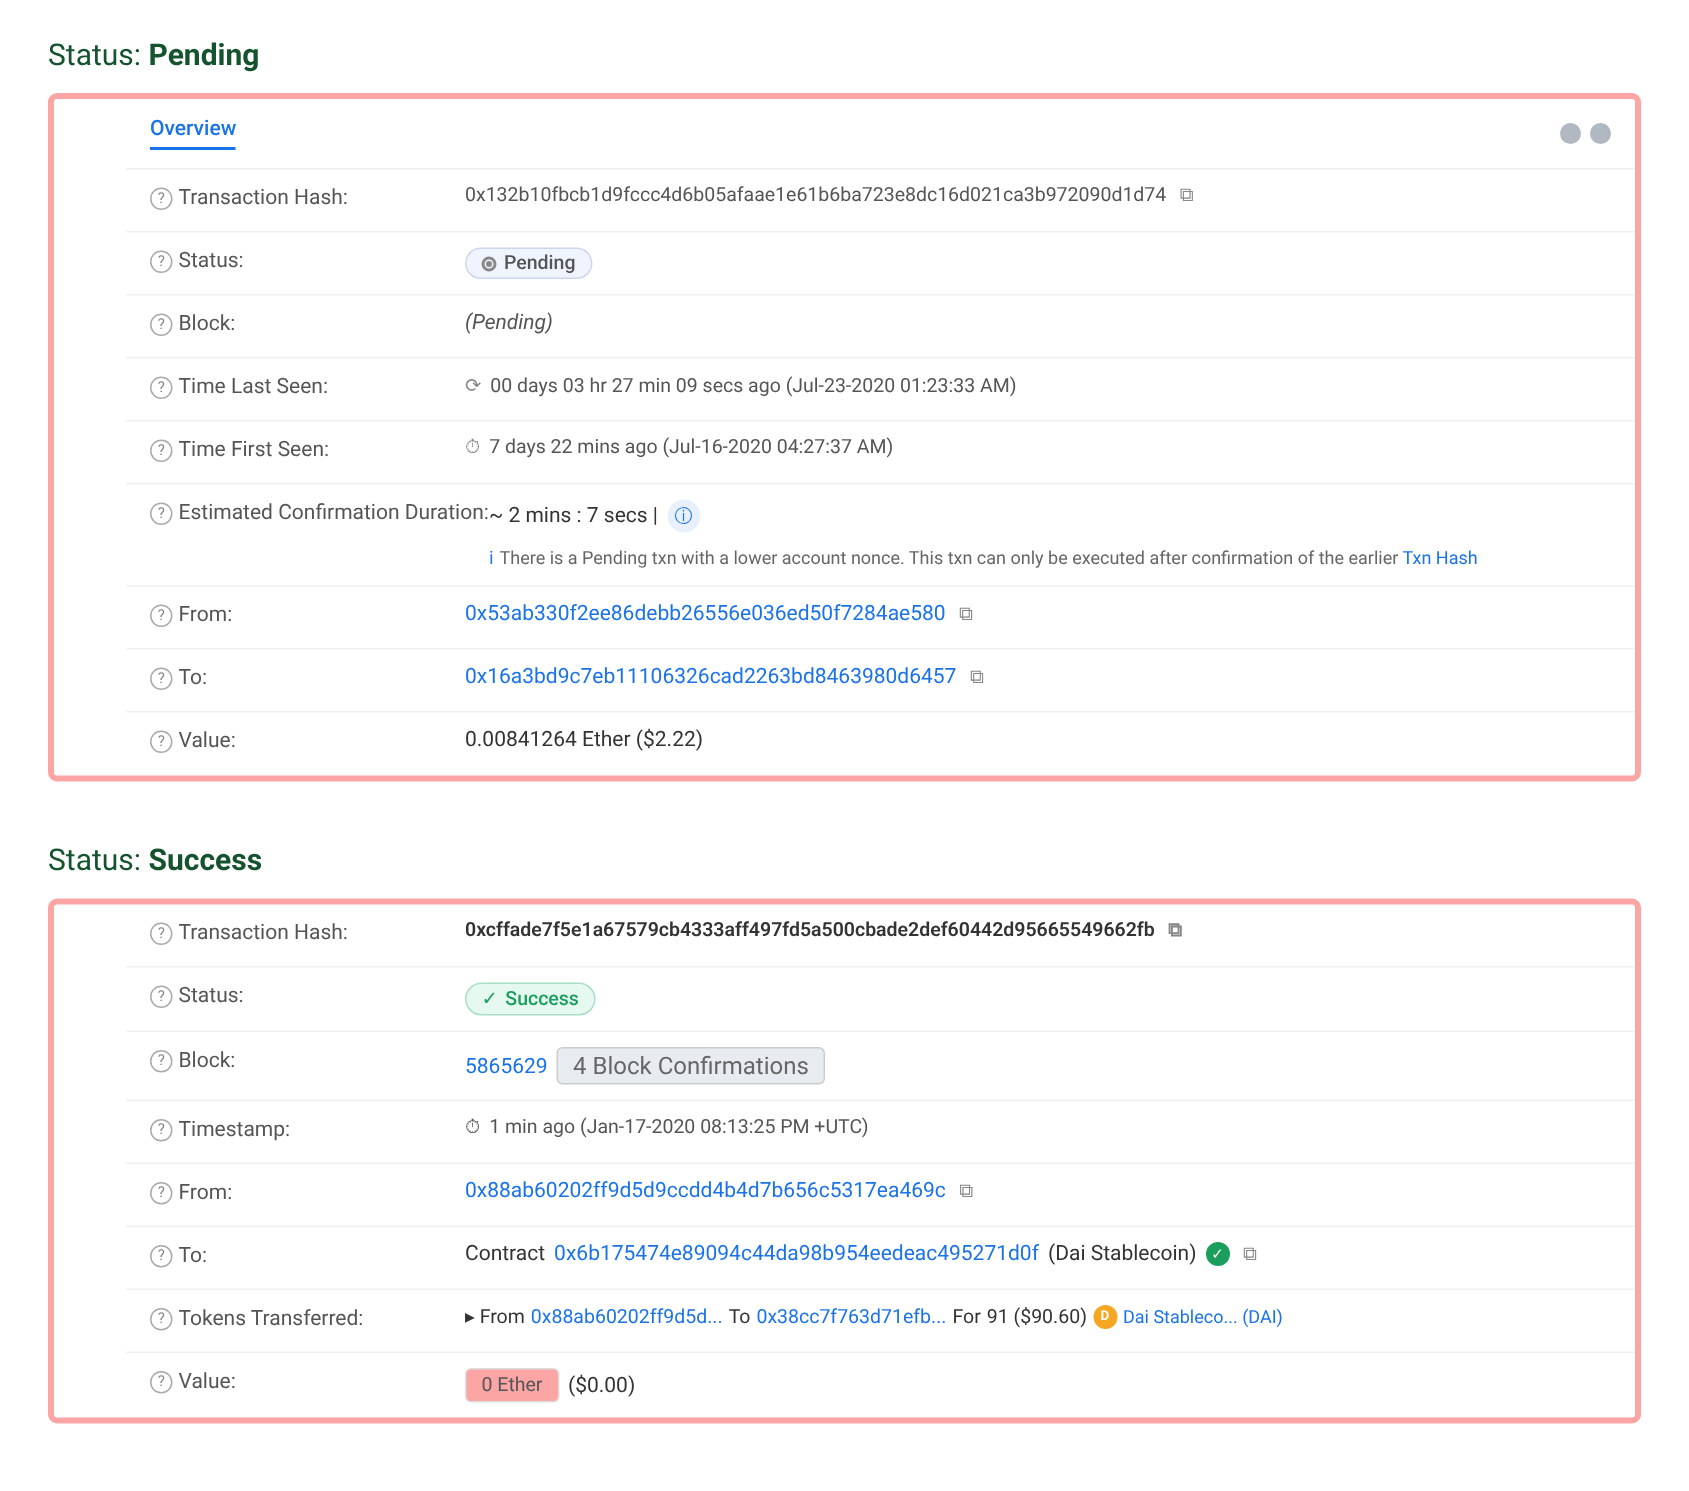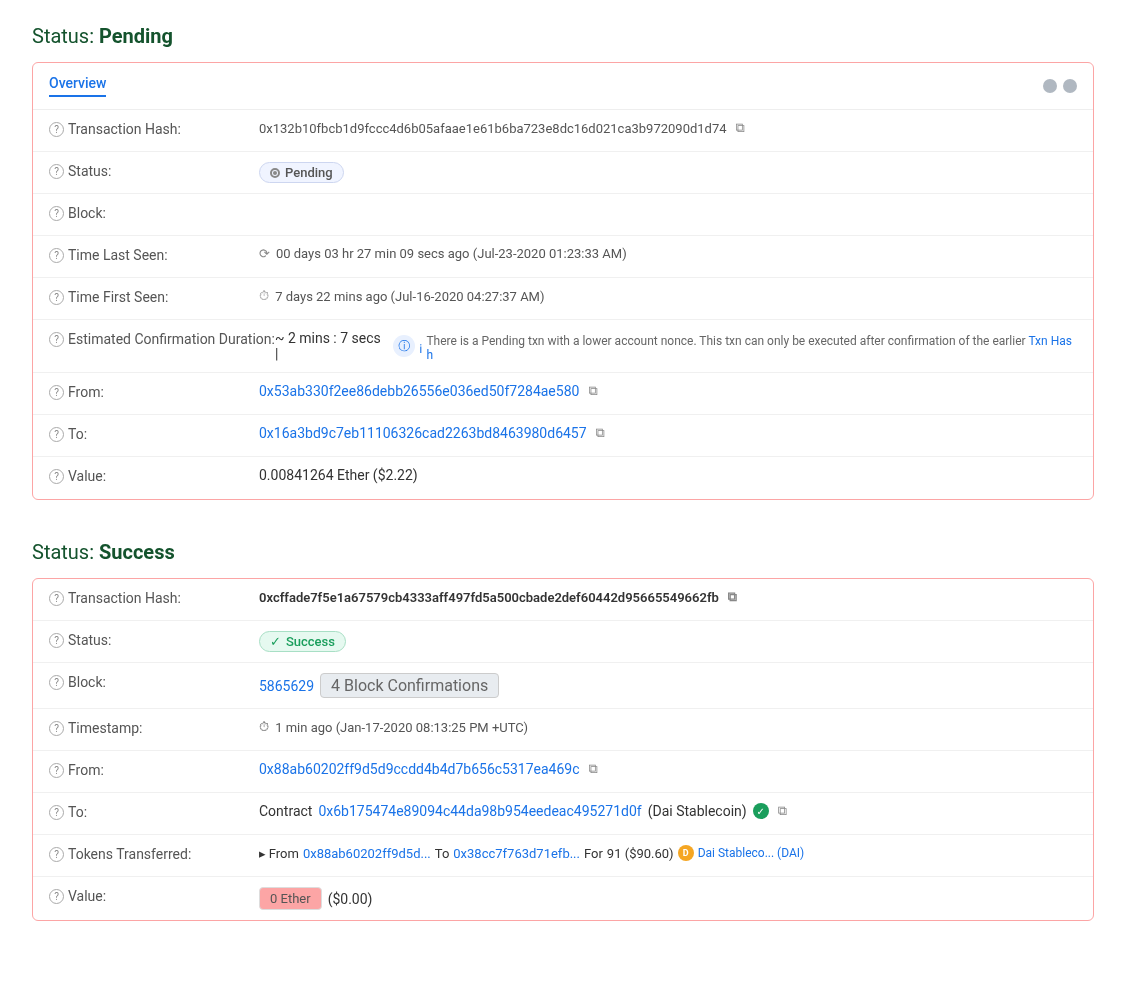--- a/index.html
+++ b/index.html
@@ -13,24 +13,25 @@
     .section-title {
       font-size: 20px;
       font-weight: 400;
       margin-bottom: 14px;
       color: #14532d;
     }
     .section-title strong {
       font-weight: 700;
     }
     .card {
-      border: 1px solid #fca5a5;
+      border: 4px solid #fca5a5;
       border-radius: 6px;
       margin-bottom: 40px;
       overflow: hidden;
+      padding-left: 48px;
     }
     .card-header {
       padding: 12px 16px;
       border-bottom: 1px solid #eee;
       display: flex;
       align-items: center;
       justify-content: space-between;
     }
     .tab-label {
       color: #1a73e8;
@@ -211,21 +212,21 @@
     .pending-dot::after {
       content: '';
       display: block;
       width: 4px;
       height: 4px;
       border-radius: 50%;
       background: #888;
     }
     .flex-col {
       display: flex;
-      flex-direction: row;
+      flex-direction: column;
       gap: 4px;
     }
   </style>
 </head>
 <body>
 
 <h2 class="section-title">
   <span>Status: </span><strong>Pending</strong>
 </h2>
 
@@ -260,20 +261,23 @@
         <span class="pending-dot"></span>
         <span>Pending</span>
       </span>
     </div>
   </div>
 
   <div class="row">
     <div class="row-label">
       <span class="help-icon">?</span>
       <span>Block:</span>
+    </div>
+    <div class="row-value">
+      <span class="italic-pending">(Pending)</span>
     </div>
   </div>
 
   <div class="row">
     <div class="row-label">
       <span class="help-icon">?</span>
       <span>Time Last Seen:</span>
     </div>
     <div class="row-value small-text">
       <span class="clock-icon">⟳</span>

